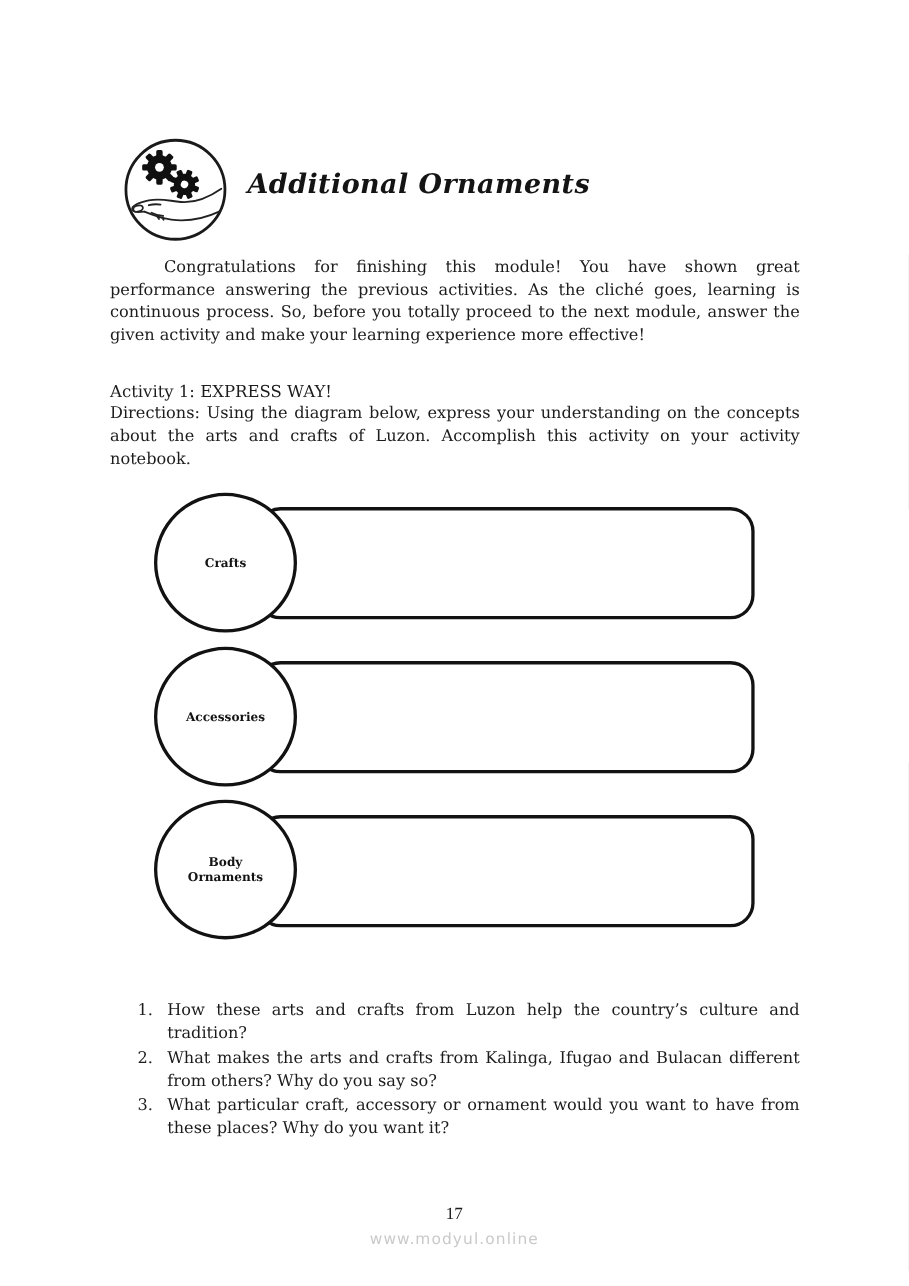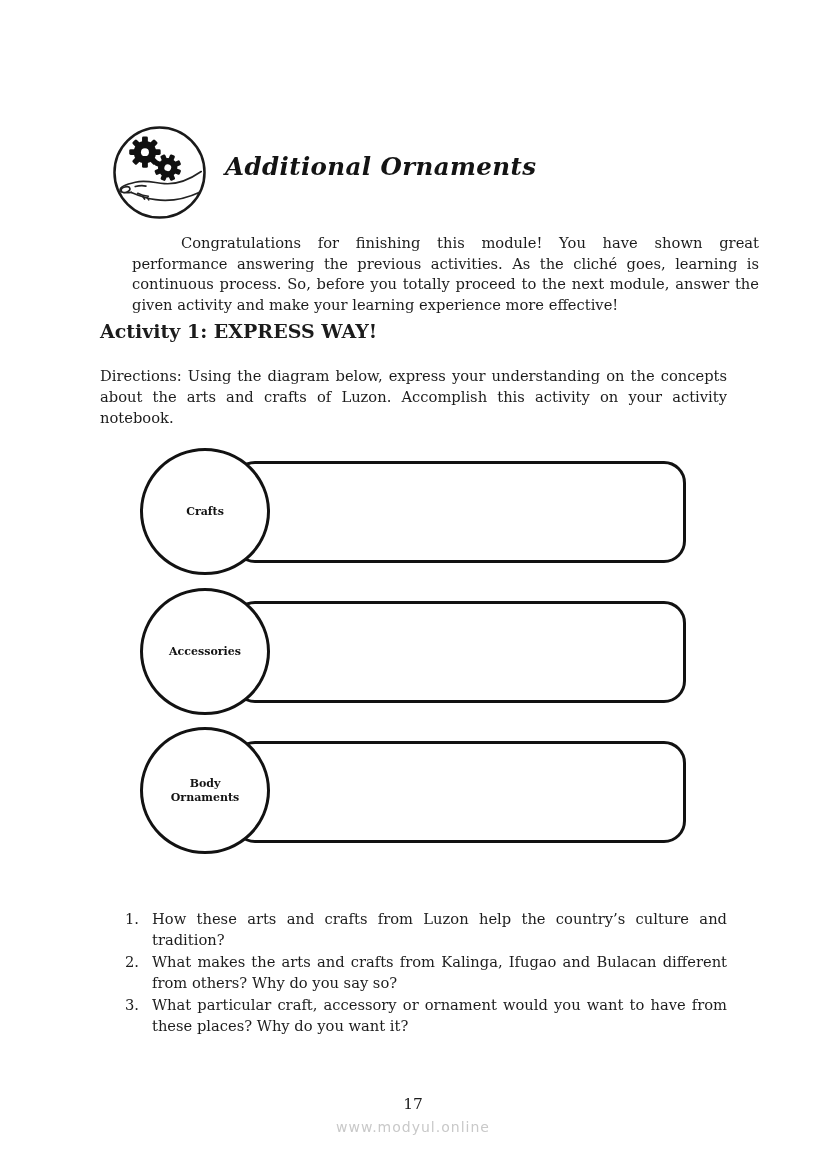--- a/index.html
+++ b/index.html
@@ -40,28 +40,27 @@
   .intro {
     position: absolute;
     left: 100px;
     top: 233px;
     width: 627px;
     font-size: 14.7px;
     line-height: 20.7px;
     text-align: justify;
     text-align-last: left;
     text-indent: 49px;
-    margin-left: 32px;
   }
   .activity-heading {
     position: absolute;
     left: 100px;
-    top: 320px;
-    font-size: 19px;
-    font-weight: bold;
+    top: 347px;
+    font-size: 15px;
+    font-weight: normal;
     white-space: nowrap;
   }
   .directions {
     position: absolute;
     left: 100px;
     top: 366px;
     width: 627px;
     font-size: 14.7px;
     line-height: 20.8px;
     text-align: justify;
@@ -128,20 +127,21 @@
 
   
   .page-number {
     position: absolute;
     left: 0;
     top: 1095px;
     width: 100%;
     text-align: center;
     font-size: 15.5px;
     color: #1c1c1c;
+    font-family: Liberation Serif, serif;
   }
   .watermark {
     position: absolute;
     left: 0;
     top: 1119px;
     width: 100%;
     text-align: center;
     font-family: "DejaVu Sans", sans-serif;
     font-size: 14px;
     letter-spacing: 1px;

